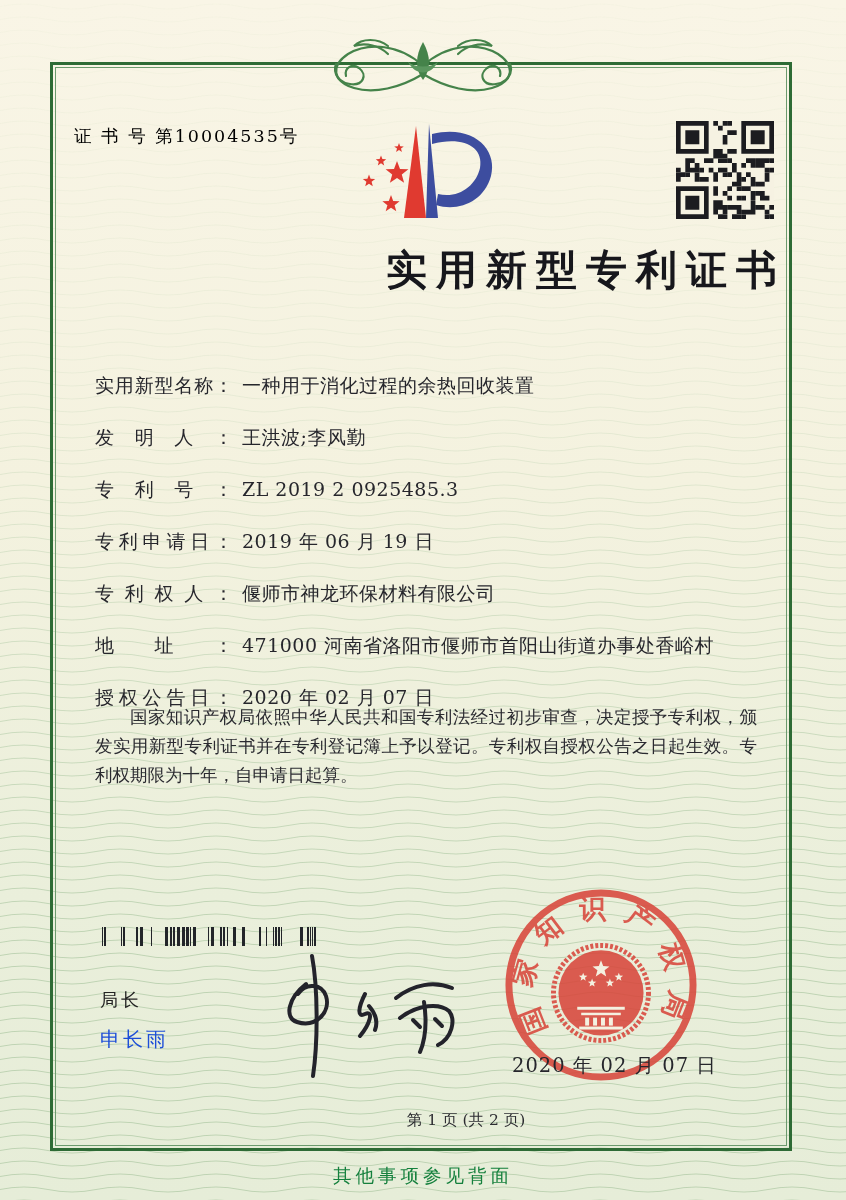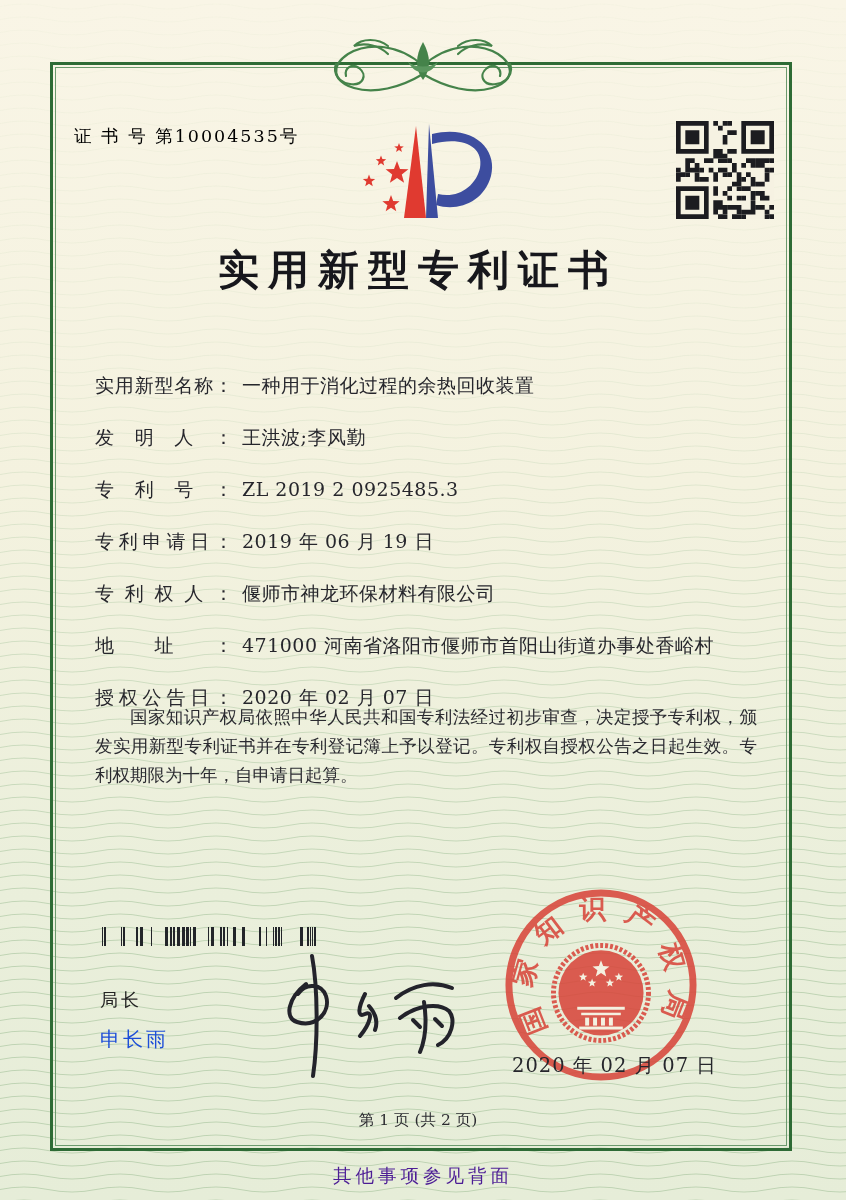--- a/index.html
+++ b/index.html
@@ -9,35 +9,35 @@
     background:#f8f4e5;
   }
   .abs{position:absolute;}
   
   #bg{left:0;top:0;z-index:0;}
   
   .frame{left:50px;top:62px;width:736px;height:1083px;border:3px solid #2e6b35;z-index:1;}
   .frame-inner{position:absolute;left:2px;top:2px;right:2px;bottom:2px;border:1px solid #6b9a6d;}
   .content{z-index:2;}
   .cert-no{left:74px;top:124px;font-size:17.5px;color:#000000;letter-spacing:2px;}
-  .title{left:50px;top:243px;width:736px;text-align:center;font-size:41px;font-weight:bold;
+  .title{left:50px;top:243px;width:736px;text-align:right;font-size:41px;font-weight:bold;
          color:#17171c;letter-spacing:9px;}
   .fields{left:95px;top:362px;width:650px;font-size:19px;color:#26262c;}
   .frow{position:absolute;left:0;white-space:nowrap;}
   .flabel{display:inline-block;width:138px;text-align:justify;text-align-last:justify;}
   .fvalue{margin-left:9px;letter-spacing:0.5px;}
   .grant-no{position:absolute;left:360px;top:0;white-space:nowrap;}
   .paras{left:95px;top:703px;width:662px;font-size:17.5px;line-height:29px;color:#2a2a30;
          text-align:justify;font-family:Liberation Serif, serif;}
   .paras p{margin:0;text-indent:2em;}
   .sig-title{left:100px;top:988px;font-size:18px;color:#222;letter-spacing:3px;}
   .sig-name{left:100px;top:1026px;font-size:20px;color:#1d4ed8;letter-spacing:3px;}
   .seal-date{left:512px;top:1052px;font-size:19.5px;color:#26262c;letter-spacing:1px;}
-  .page-ind{left:50px;top:1110px;width:736px;text-align:center;font-size:15.5px;color:#2b2b30;}
-  .back-note{left:0;top:1163px;width:846px;text-align:center;font-size:18.5px;color:#4c1d95;
+  .page-ind{left:50px;top:1110px;width:736px;text-align:center;font-size:15.5px;color:#2b2b30;padding-left:48px;}
+  .back-note{left:0;top:1163px;width:846px;text-align:center;font-size:18.5px;color:#15803d;
              letter-spacing:4px;}
   svg{display:block;}
 </style>
 </head>
 <body>
 
 <svg id="bg" class="abs" width="846" height="1200">
   <defs>
     <linearGradient id="fade" x1="0" y1="0" x2="0" y2="1">
       <stop offset="0" stop-color="#f9f5e6"></stop>

